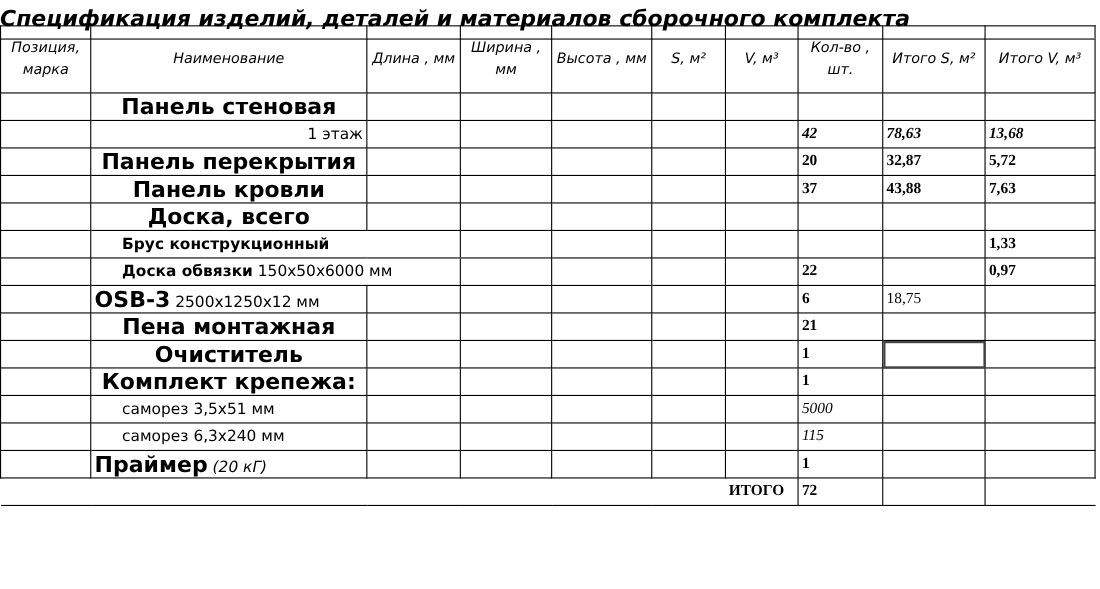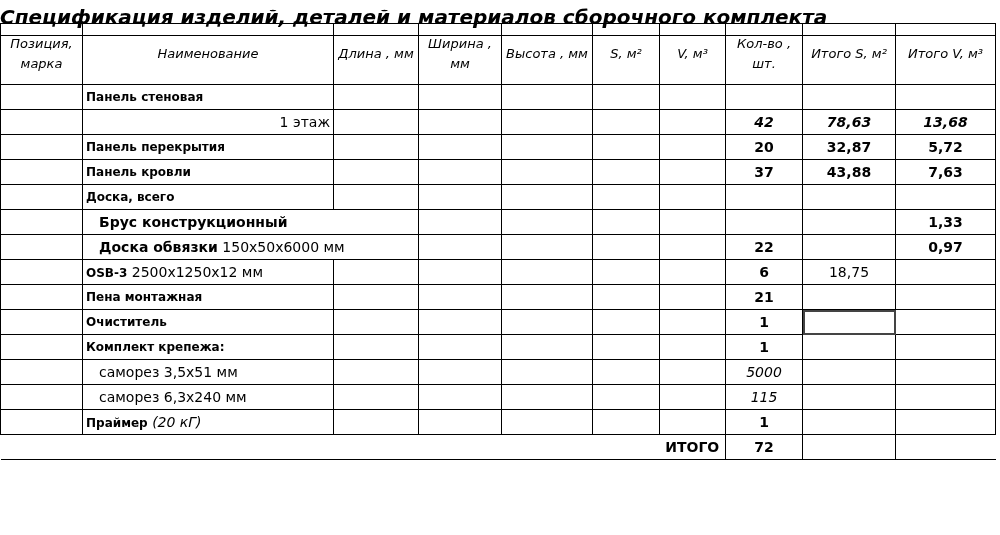--- a/index.html
+++ b/index.html
@@ -1,23 +1,23 @@
 <!DOCTYPE html>
 <html><head>
 <meta charset="utf-8">
 <style>
   html, body { margin:0; padding:0; background:#fff; }
   body { width:1000px; height:535px; overflow:hidden; position:relative; font-family:"DejaVu Sans", sans-serif; color:#000; }
   .title { position:absolute; left:0; top:0; width:995px; height:35px; text-align:left; font-weight:bold; font-style:italic; font-size:20px; line-height:35px; border-bottom:1px solid #000; }
   table { position:absolute; left:0; top:23px; border-collapse:collapse; table-layout:fixed; }
   td, th { border:1px solid #000; padding:0 3px; overflow:hidden; white-space:nowrap; height:24px; font-size:14px; }
   th { font-weight:normal; font-style:italic; font-size:13px; height:60px; text-align:center; line-height:20px; white-space:normal; }
-  .b { font-weight:bold; font-size:12px; }
-  .sub { padding-left:16px; }
-  .r { text-align:center; }
+  .b { font-weight:bold; font-size:20px;text-align:center; }
+  .sub { padding-left:28px; }
+  .r { text-align:left;font-family:Liberation Serif, serif; }
   .it { font-style:italic; }
   .bold { font-weight:bold; }
   .center { text-align:right; }
   .sel { outline:2px solid #444; outline-offset:-2px; }
 </style>
 </head>
 <body>
 
 <div class="title">Спецификация изделий, деталей и материалов сборочного комплекта</div>
 

